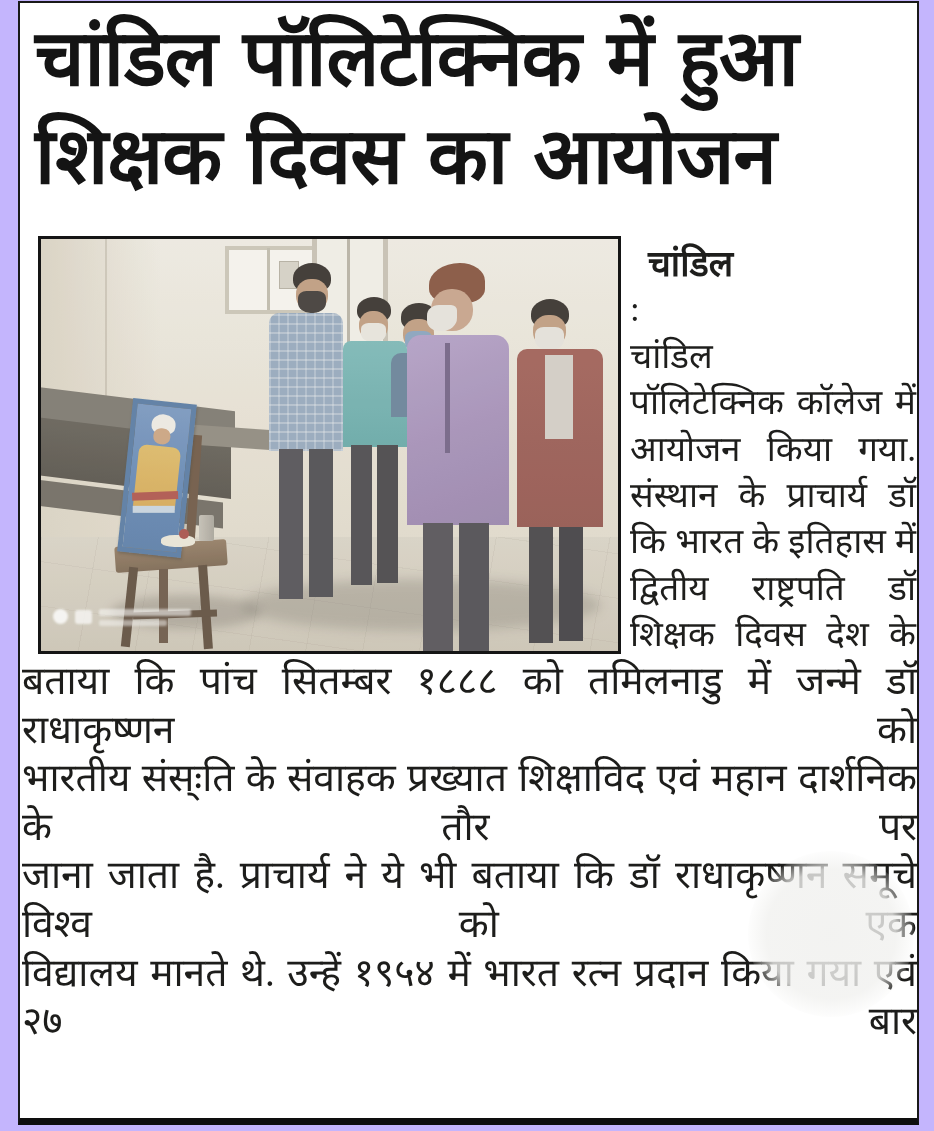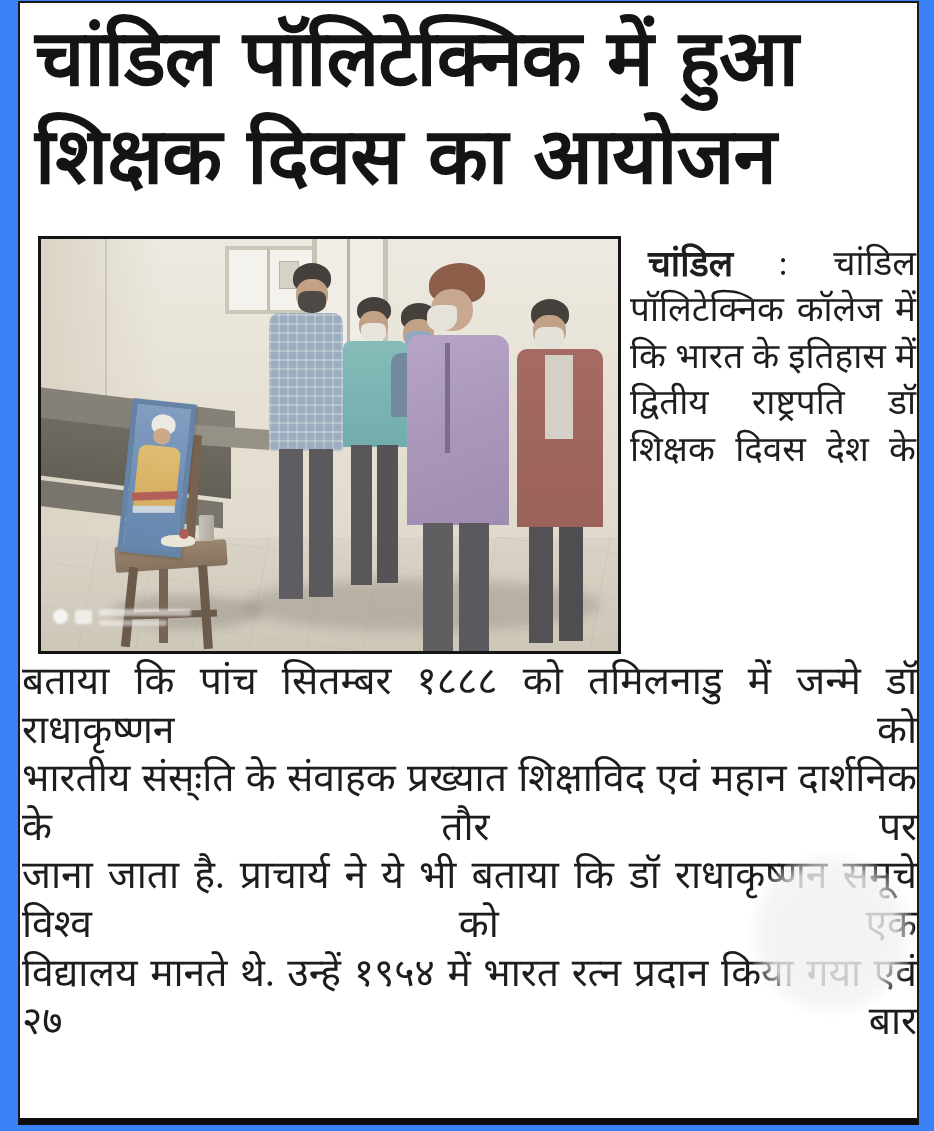--- a/index.html
+++ b/index.html
@@ -1,21 +1,21 @@
 <!DOCTYPE html>
 <html lang="hi"><head>
 <meta charset="utf-8">
 <style>
   html,body{margin:0;padding:0;}
   body{
     width:934px;height:1131px;background:#ffffff;
     font-family:"Liberation Serif","DejaVu Serif",serif;
     color:#1c1c1a;overflow:hidden;position:relative;
   }
-  .page{position:absolute;inset:0;background:#3b82f6;}
+  .page{position:absolute;inset:0;background:#c4b5fd;}
   
   .frame{
     position:absolute;left:18px;top:1px;width:901px;height:1124px;
     box-sizing:border-box;background:#fff;
     border-left:2px solid #191919;border-right:2px solid #191919;
     border-top:2px solid #191919;border-bottom:7px solid #0e0e0e;
   }
   
   .headline{
     position:absolute;left:15px;top:6px;width:860px;margin:0;
@@ -112,21 +112,21 @@
   .wm-dot{left:12px;top:370px;width:15px;height:15px;border-radius:50%;background:rgba(255,255,255,.95);}
   .wm-badge{left:34px;top:371px;width:17px;height:14px;border-radius:3px;background:rgba(255,255,255,.8);}
   .wm-bar1{left:58px;top:370px;width:92px;height:7px;background:rgba(255,255,255,.6);border-radius:2px;}
   .wm-bar2{left:58px;top:381px;width:68px;height:6px;background:rgba(255,255,255,.5);border-radius:2px;}
   .photo-tint{position:absolute;inset:0;background:rgba(233,224,203,.12);pointer-events:none;}
   
   .col{
     position:absolute;left:610px;top:238px;width:286px;
     font-size:35px;line-height:46.4px;color:#1e1e1c;
   }
-  .col-line{text-align:justify;text-align-last:justify;white-space:nowrap;display:flex;justify-content:space-between;}
+  .col-line{text-align:justify;text-align-last:justify;white-space:nowrap;display:flex;justify-content:flex-end;flex-direction:column;}
   .col-line > span{display:inline-block;}
   .dateline{font-family:"DejaVu Sans","Liberation Sans",sans-serif;font-weight:700;font-size:36px;padding-left:18px;}
   
   .body-text{
     position:absolute;left:2px;top:654px;width:895px;
     font-size:39px;line-height:48.6px;color:#1d1d1b;
   }
   .b-line{text-align:justify;text-align-last:justify;}
   
   .glare{
@@ -232,20 +232,22 @@
       <div class="photo-tint"></div>
     </figure>
 
     <div class="col">
       <div class="col-line">
         <span class="dateline">चांडिल</span>
         <span>:</span>
         <span>चांडिल</span>
       </div>
       <div class="b-line">पॉलिटेक्निक कॉलेज में</div>
+      <div class="b-line">आयोजन किया गया.</div>
+      <div class="b-line">संस्थान के प्राचार्य डॉ</div>
       <div class="b-line">कि भारत के इतिहास में</div>
       <div class="b-line">द्वितीय राष्ट्रपति डॉ</div>
       <div class="b-line">शिक्षक दिवस देश के</div>
     </div>
 
     <div class="body-text">
       <div class="b-line">बताया कि पांच सितम्बर १८८८ को तमिलनाडु में जन्मे डॉ राधाकृष्णन को</div>
       <div class="b-line">भारतीय संस्ःति के संवाहक प्रख्यात शिक्षाविद एवं महान दार्शनिक के तौर पर</div>
       <div class="b-line">जाना जाता है. प्राचार्य ने ये भी बताया कि डॉ राधाकृष्णन समूचे विश्व को एक</div>
       <div class="b-line">विद्यालय मानते थे. उन्हें १९५४ में भारत रत्न प्रदान किया गया एवं २७ बार</div>

